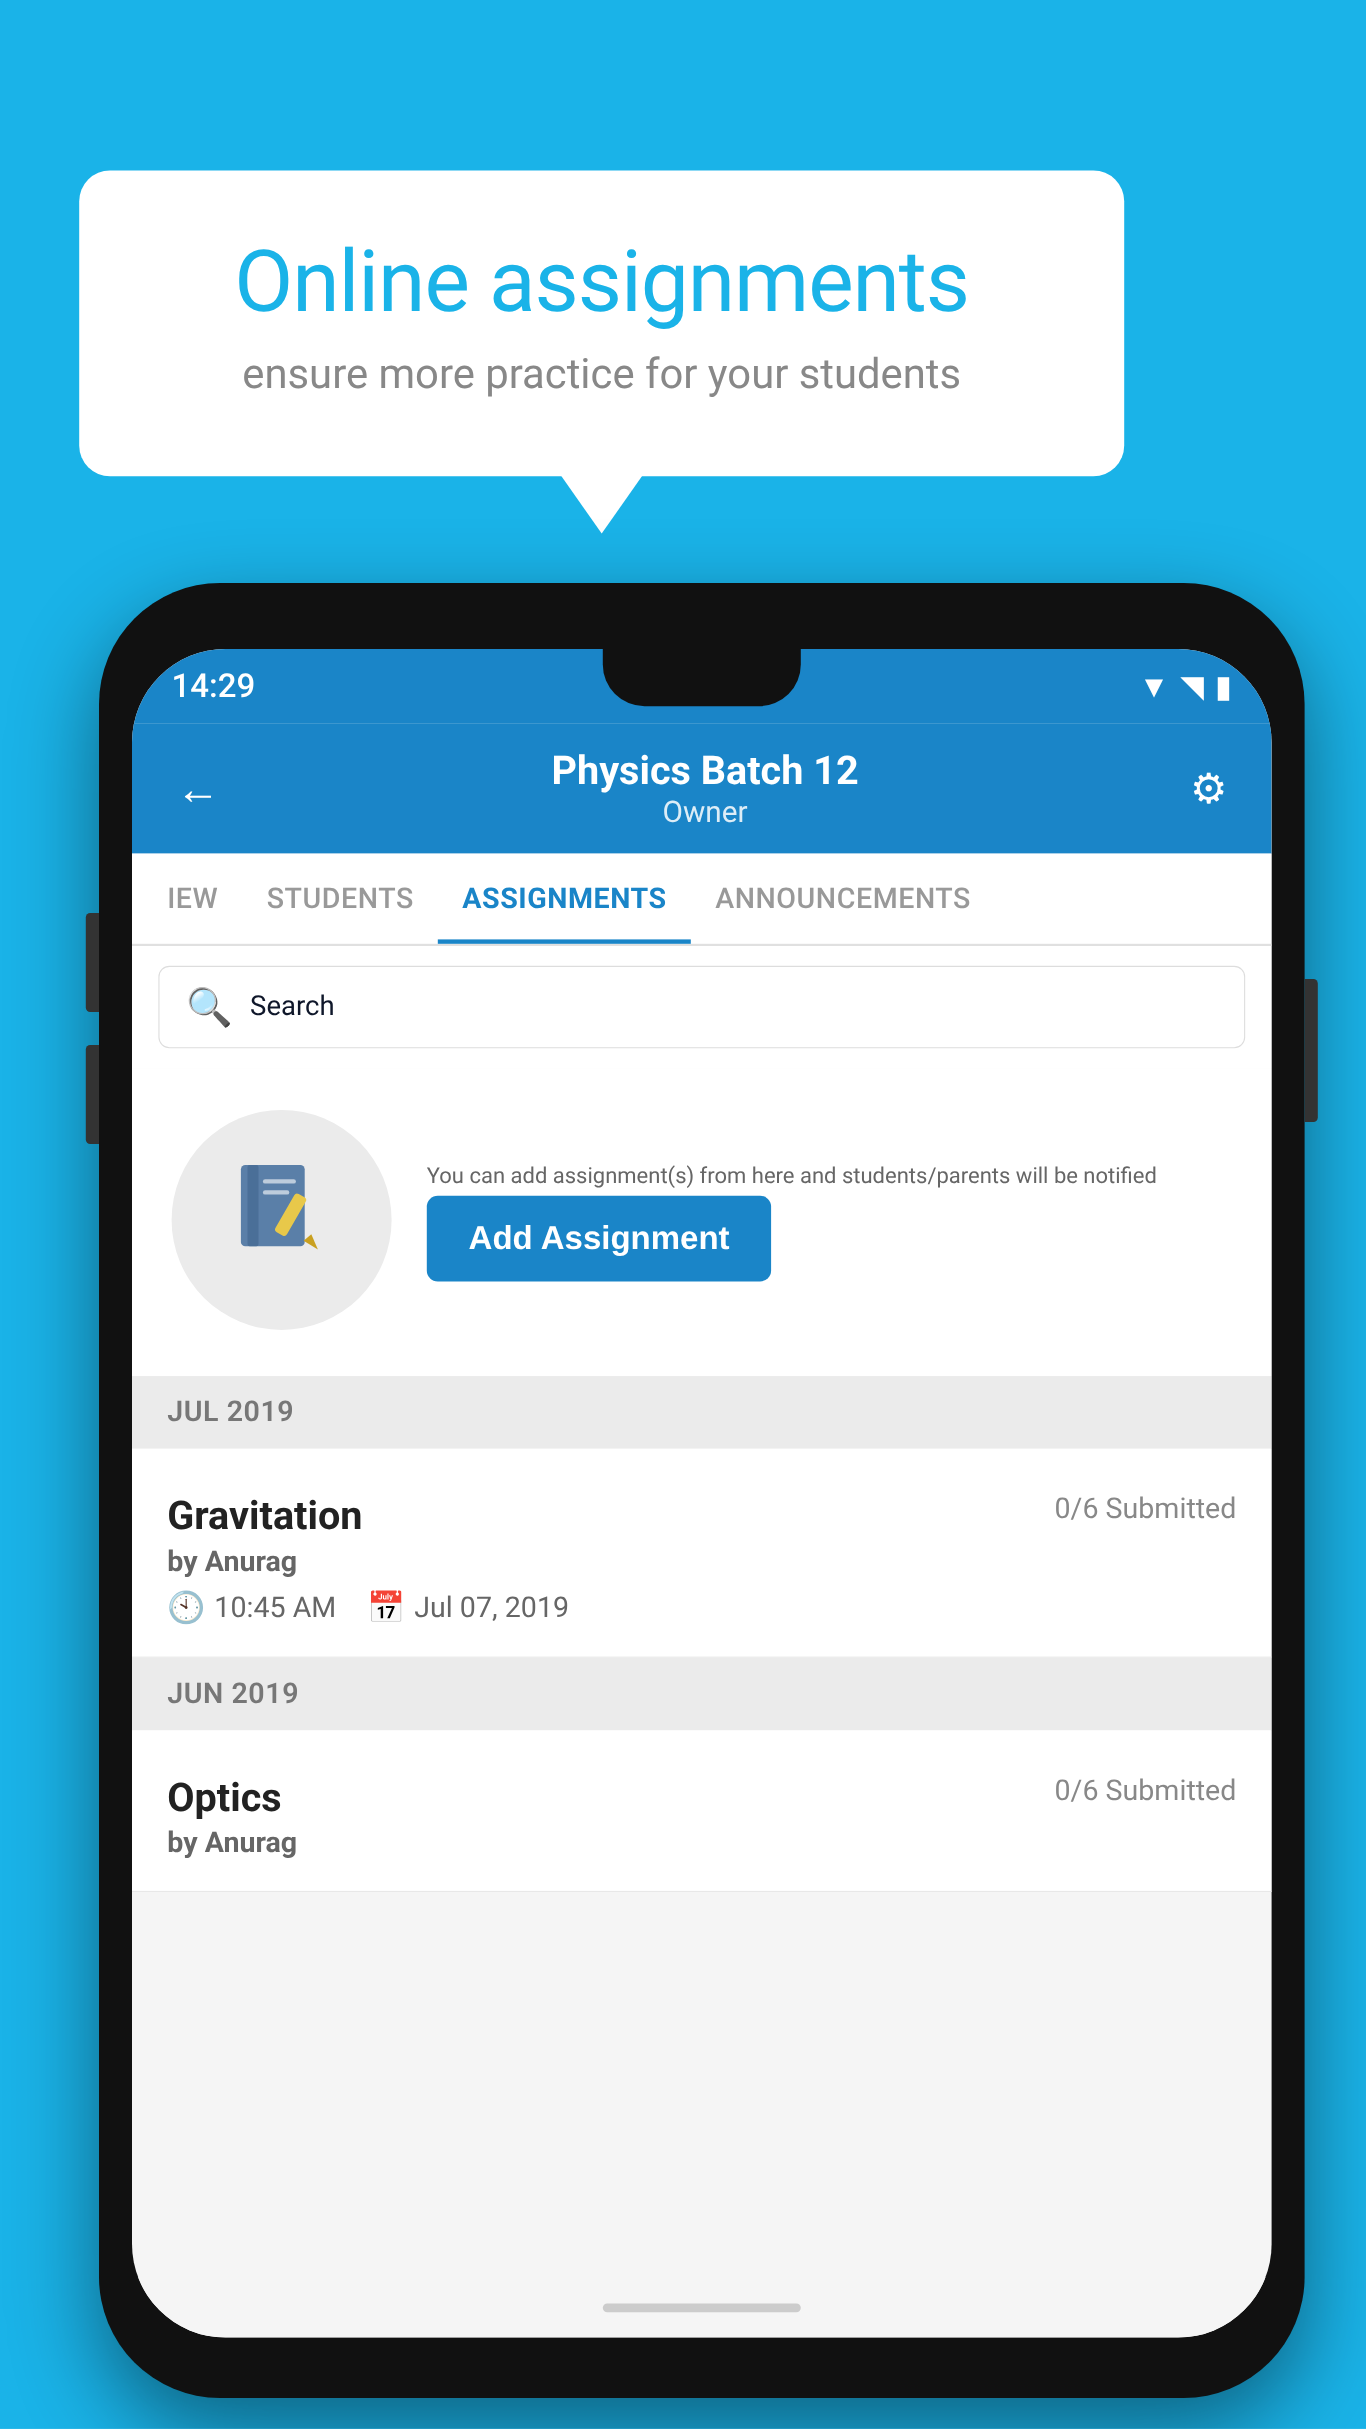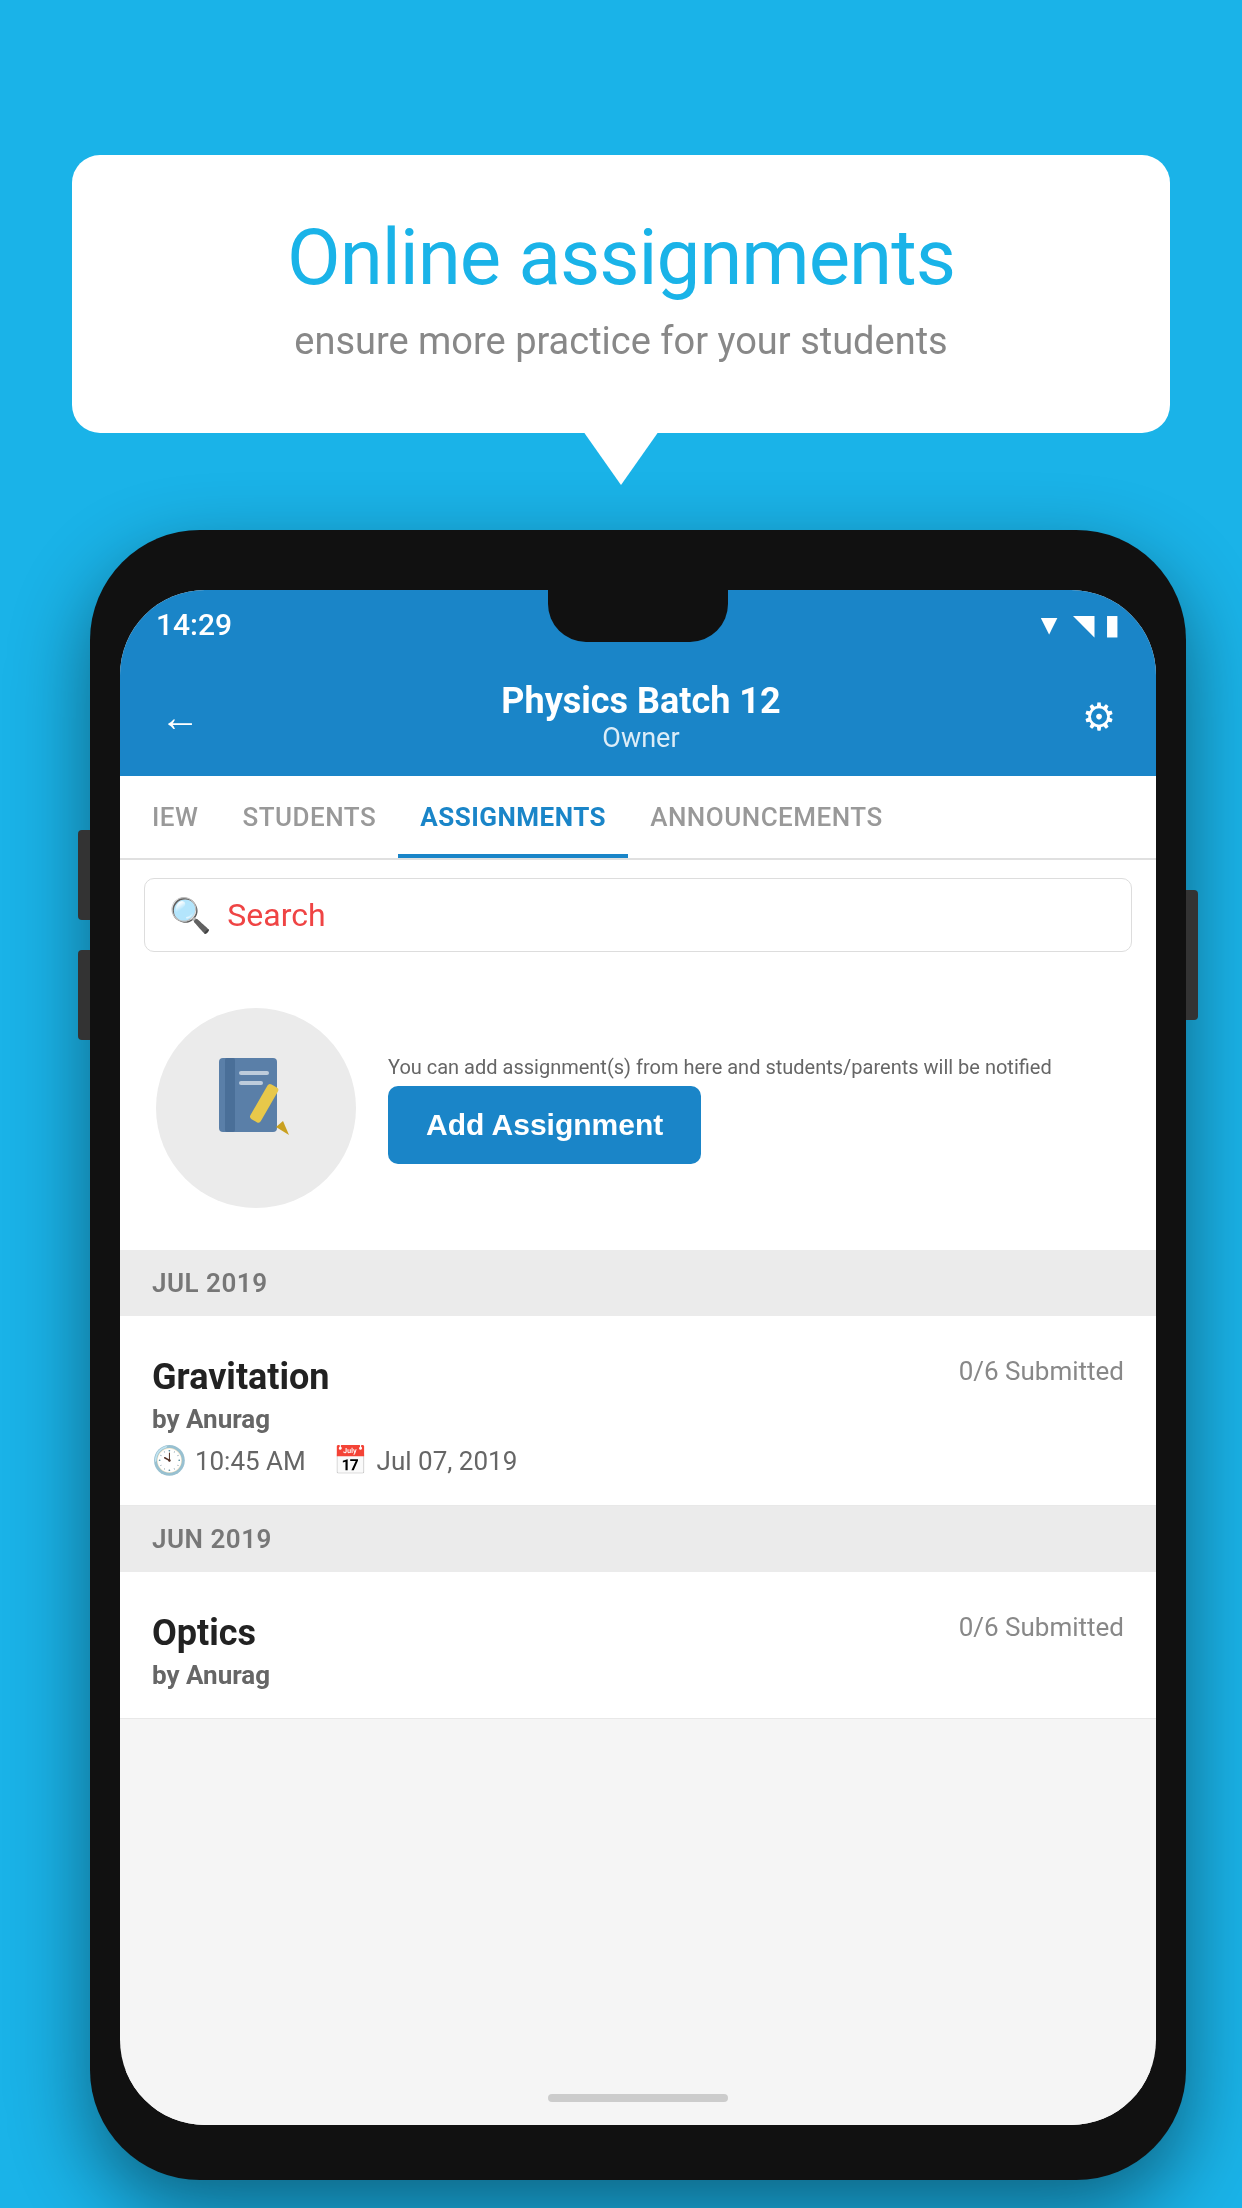--- a/index.html
+++ b/index.html
@@ -10,21 +10,21 @@
       font-family: 'Roboto', Arial, sans-serif;
       position: relative;
       overflow: hidden;
     }
 
     
     .speech-bubble {
       position: absolute;
       top: 155px;
       left: 72px;
-      width: 1098px;
+      width: 950px;
       background: white;
       border-radius: 28px;
       padding: 60px 80px 70px 80px;
       text-align: center;
     }
     .speech-bubble::after {
       content: '';
       position: absolute;
       bottom: -52px;
       left: 50%;
@@ -195,22 +195,22 @@
       border: 1.5px solid #ddd;
       border-radius: 10px;
       padding: 16px 24px;
       gap: 16px;
     }
     .search-icon {
       color: #aaa;
       font-size: 34px;
     }
     .search-input-text {
-      color: #ef4444;
-      font-size: 32px;
+      color: #0f172a;
+      font-size: 25px;
       text-align: center;
     }
 
     
     .add-prompt-card {
       background: white;
       margin: 0;
       padding: 38px 36px 42px 36px;
       display: flex;
       align-items: center;

